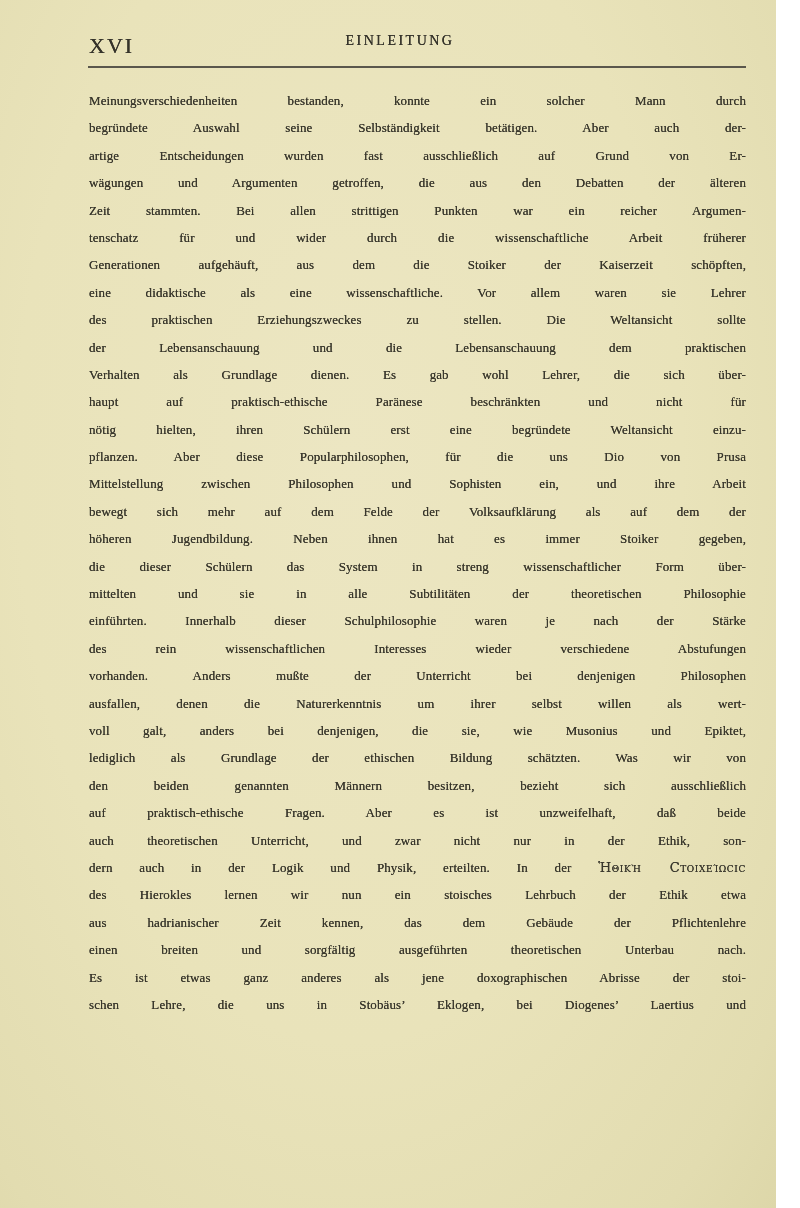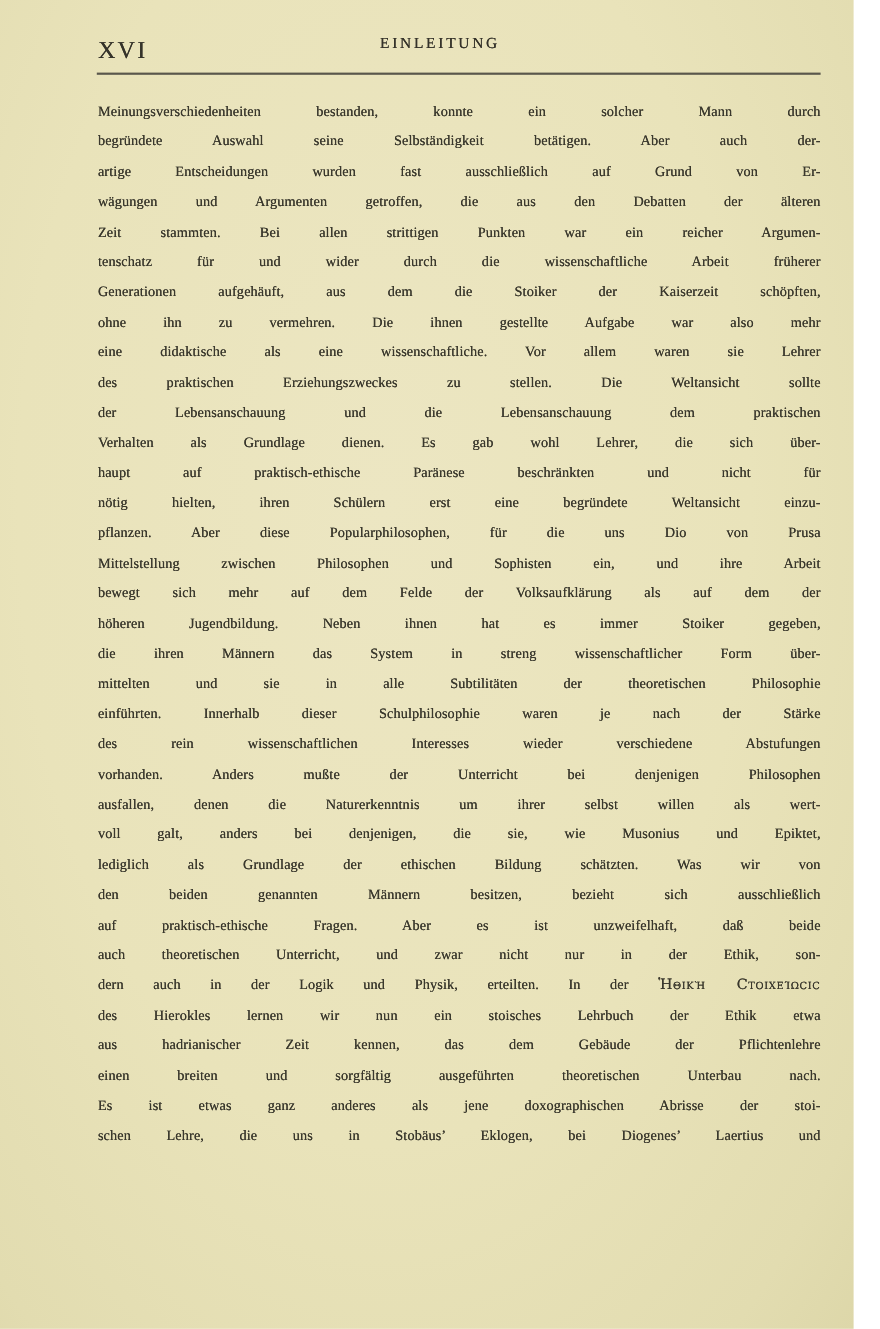--- a/index.html
+++ b/index.html
@@ -70,32 +70,31 @@
   </div>
   <div class="rule"></div>
   <div class="textblock" id="textblock">
       <div class="line">Meinungsverschiedenheiten bestanden, konnte ein solcher Mann durch</div>
       <div class="line">begründete Auswahl seine Selbständigkeit betätigen. Aber auch der-</div>
       <div class="line">artige Entscheidungen wurden fast ausschließlich auf Grund von Er-</div>
       <div class="line">wägungen und Argumenten getroffen, die aus den Debatten der älteren</div>
       <div class="line">Zeit stammten. Bei allen strittigen Punkten war ein reicher Argumen-</div>
       <div class="line">tenschatz für und wider durch die wissenschaftliche Arbeit früherer</div>
       <div class="line">Generationen aufgehäuft, aus dem die Stoiker der Kaiserzeit schöpften,</div>
-      <div class="line">ohne ihn zu vermehren. Die ihnen gestellte Aufgabe war also mehr</div>
       <div class="line">eine didaktische als eine wissenschaftliche. Vor allem waren sie Lehrer</div>
       <div class="line">des praktischen Erziehungszweckes zu stellen. Die Weltansicht sollte</div>
       <div class="line">der Lebensanschauung und die Lebensanschauung dem praktischen</div>
       <div class="line">Verhalten als Grundlage dienen. Es gab wohl Lehrer, die sich über-</div>
       <div class="line">haupt auf praktisch-ethische Paränese beschränkten und nicht für</div>
       <div class="line">nötig hielten, ihren Schülern erst eine begründete Weltansicht einzu-</div>
       <div class="line">pflanzen. Aber diese Popularphilosophen, für die uns Dio von Prusa</div>
       <div class="line">Mittelstellung zwischen Philosophen und Sophisten ein, und ihre Arbeit</div>
       <div class="line">bewegt sich mehr auf dem Felde der Volksaufklärung als auf dem der</div>
       <div class="line">höheren Jugendbildung. Neben ihnen hat es immer Stoiker gegeben,</div>
-      <div class="line">die ihren Männern das System in streng wissenschaftlicher Form über-</div>
+      <div class="line">die dieser Schülern das System in streng wissenschaftlicher Form über-</div>
       <div class="line">mittelten und sie in alle Subtilitäten der theoretischen Philosophie</div>
       <div class="line">einführten. Innerhalb dieser Schulphilosophie waren je nach der Stärke</div>
       <div class="line">des rein wissenschaftlichen Interesses wieder verschiedene Abstufungen</div>
       <div class="line">vorhanden. Anders mußte der Unterricht bei denjenigen Philosophen</div>
       <div class="line">ausfallen, denen die Naturerkenntnis um ihrer selbst willen als wert-</div>
       <div class="line">voll galt, anders bei denjenigen, die sie, wie Musonius und Epiktet,</div>
       <div class="line">lediglich als Grundlage der ethischen Bildung schätzten. Was wir von</div>
       <div class="line">den beiden genannten Männern besitzen, bezieht sich ausschließlich</div>
       <div class="line">auf praktisch-ethische Fragen. Aber es ist unzweifelhaft, daß beide</div>
       <div class="line">auch theoretischen Unterricht, und zwar nicht nur in der Ethik, son-</div>

